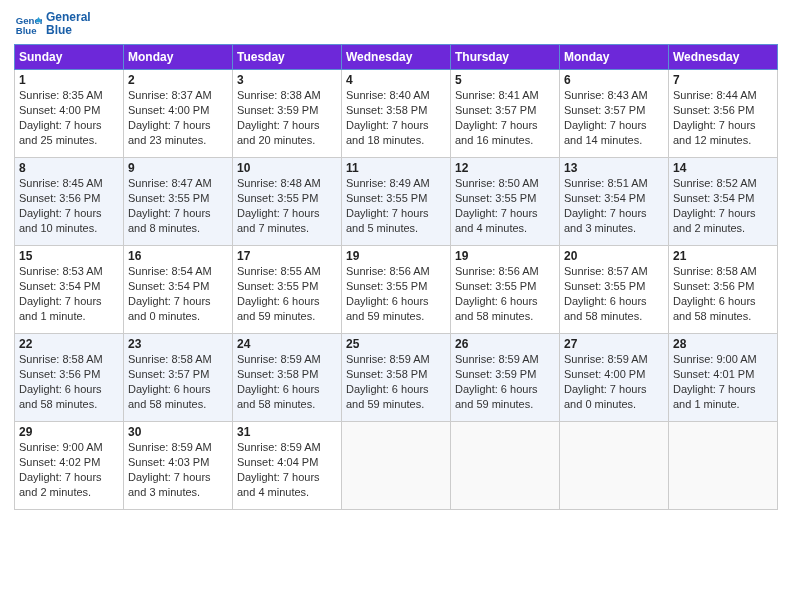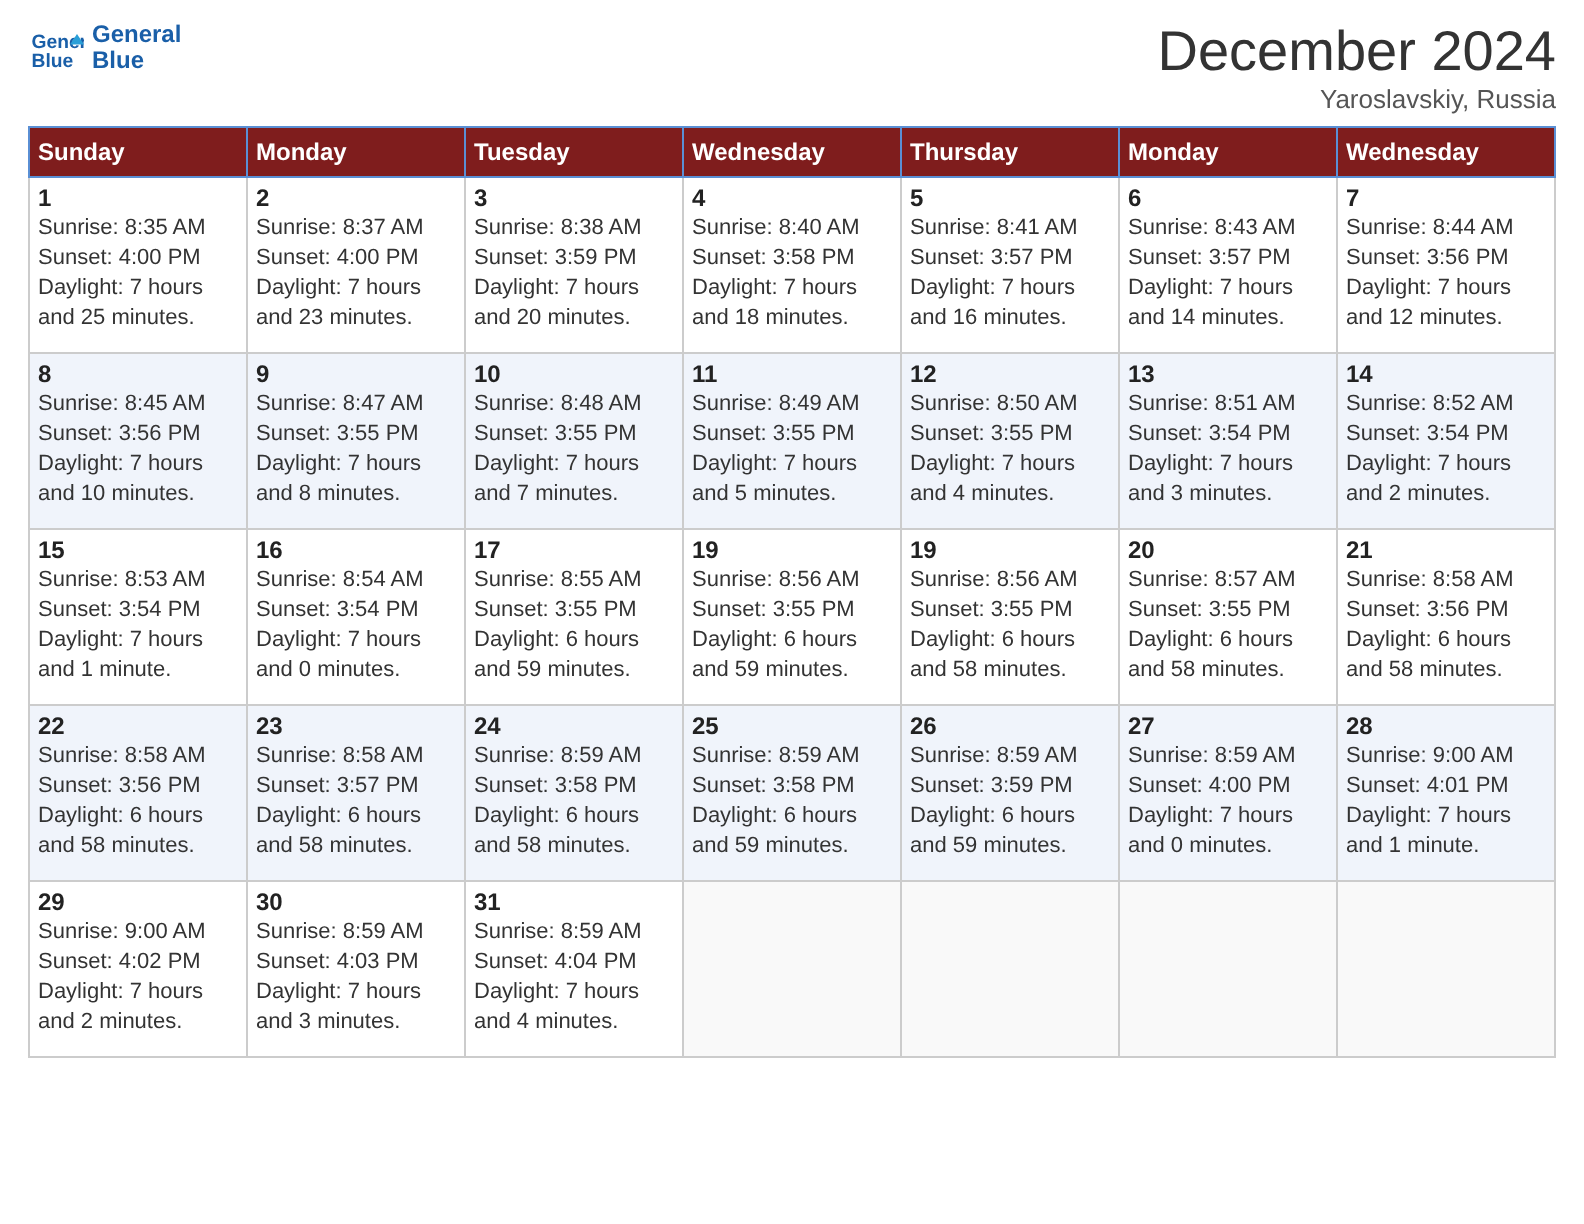--- a/index.html
+++ b/index.html
@@ -42,21 +42,21 @@
     .location {
       font-size: 13px;
       color: #555;
     }
     .calendar {
       width: 100%;
       border-collapse: collapse;
       table-layout: fixed;
     }
     .calendar th {
-      background: #7f1d1d;
+      background: #6d28d9;
       color: #fff;
       font-size: 12px;
       font-weight: bold;
       padding: 5px 4px;
       text-align: left;
       border: 1px solid #5a8fd4;
     }
     .calendar td {
       vertical-align: top;
       border: 1px solid #ccc;
@@ -97,24 +97,20 @@
       <svg class="logo-icon" viewBox="0 0 32 32">
         <text x="2" y="16" font-size="11" font-weight="bold" fill="#1a5fa8">General</text>
         <text x="2" y="27" font-size="11" font-weight="bold" fill="#1a5fa8">Blue</text>
         <polygon points="28,8 32,14 24,14" fill="#2a9fd8"></polygon>
       </svg>
       <div>
         <div style="font-size:12px;font-weight:bold;color:#1a5fa8;line-height:1.1;">General</div>
         <div style="font-size:12px;font-weight:bold;color:#1a5fa8;line-height:1.1;">Blue</div>
       </div>
     </div>
-    <div class="title-block">
-      <div class="month-title">December 2024</div>
-      <div class="location">Yaroslavskiy, Russia</div>
-    </div>
   </div>
 
   <table class="calendar">
     <thead>
       <tr>
       <th>Sunday</th>
           <th>Monday</th>
           <th>Tuesday</th>
           <th>Wednesday</th>
           <th>Thursday</th>

